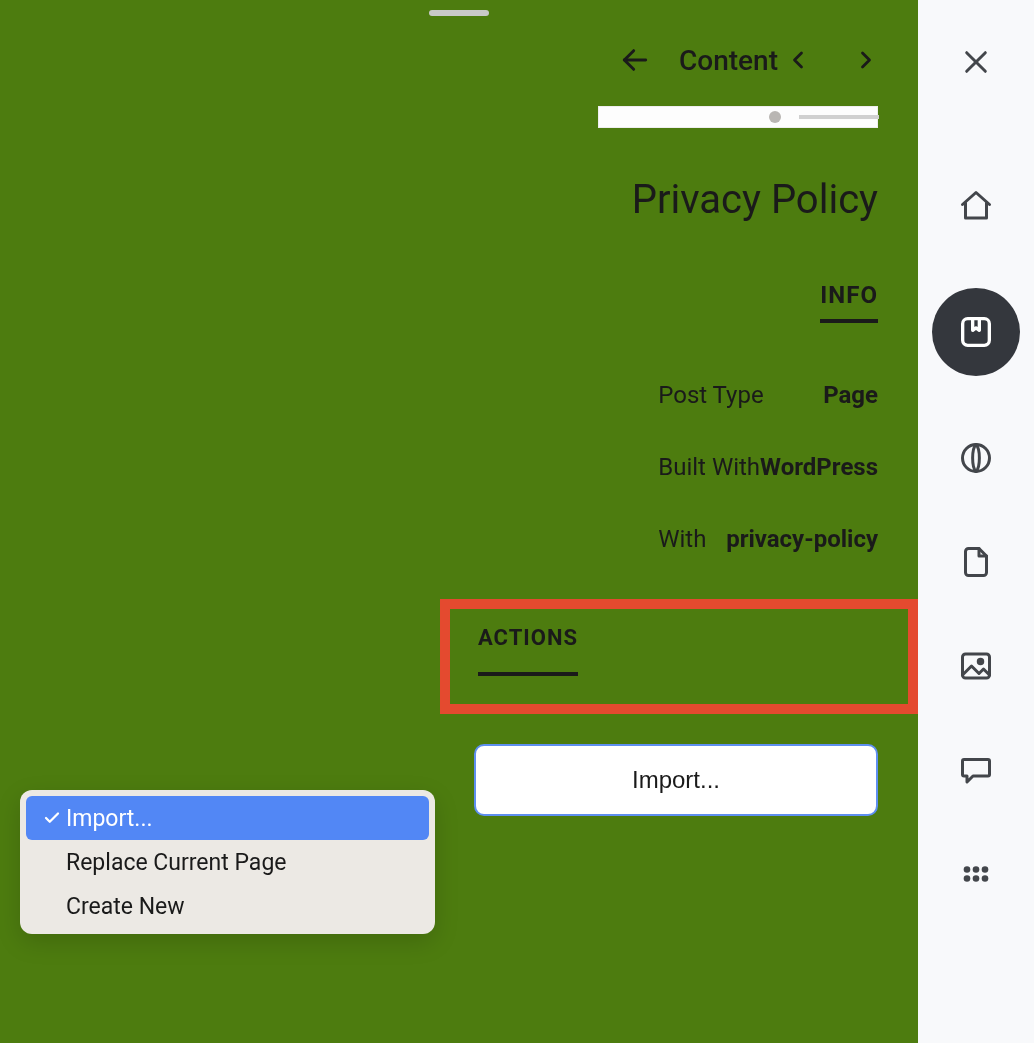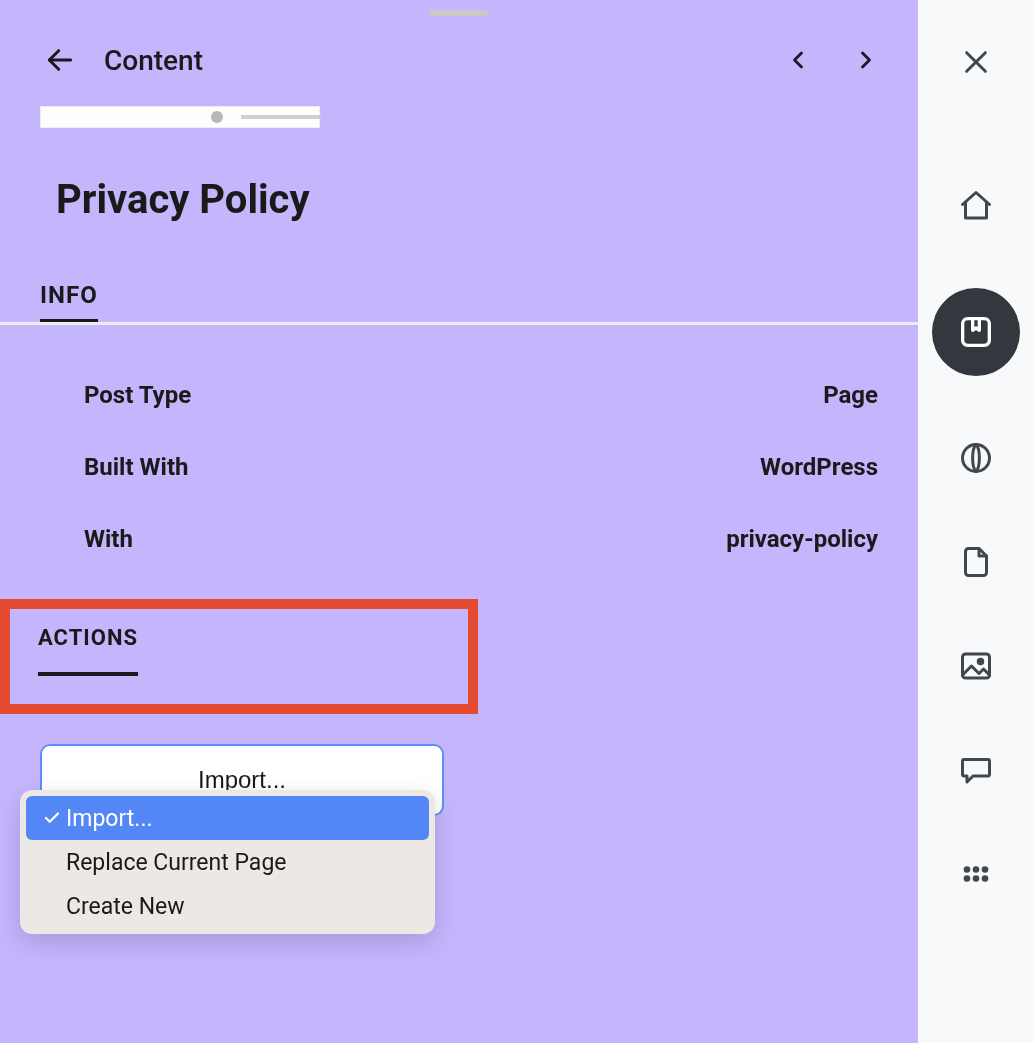--- a/index.html
+++ b/index.html
@@ -1,35 +1,35 @@
 <!DOCTYPE html>
 <html><head>
 <meta charset="utf-8">
 <style>
   * { box-sizing: border-box; margin: 0; padding: 0; }
   html, body { width: 1034px; height: 1043px; font-family: -apple-system, BlinkMacSystemFont, "Segoe UI", Roboto, sans-serif; background: #f8f9fb; color: #1a1a1a; }
   .app { display: flex; width: 100%; height: 100%; }
-  .main-panel { flex: 1; background: #c4b5fd; display: flex; flex-direction: column; position: relative; }
+  .main-panel { flex: 1; background: #4d7c0f; display: flex; flex-direction: column; position: relative; align-items: flex-end; }
   .drag-handle { position: absolute; top: 10px; left: 50%; transform: translateX(-50%); width: 60px; height: 6px; background: #c9c9c9; border-radius: 3px; }
   .header { display: flex; align-items: center; padding: 40px 32px 20px 40px; }
   .back-arrow { display: flex; align-items: center; justify-content: center; width: 40px; height: 40px; cursor: pointer; }
   .header-title { font-size: 28px; font-weight: 500; margin-left: 24px; flex: 1; }
   .nav-arrows { display: flex; gap: 28px; }
   .nav-arrow { display: flex; align-items: center; justify-content: center; width: 40px; height: 40px; cursor: pointer; }
   .thumb-area { padding: 0 40px; margin-top: 6px; }
   .thumb { width: 280px; height: 22px; border: 1px solid #eee; background: #fdfdfd; position: relative; }
   .thumb::before { content: ""; position: absolute; left: 170px; top: 4px; width: 12px; height: 12px; border-radius: 50%; background: #b9b6b3; }
   .thumb::after { content: ""; position: absolute; left: 200px; top: 8px; width: 80px; height: 4px; background: #d0d0d0; }
-  .page-title { padding: 48px 40px 10px 56px; font-size: 40px; font-weight: 700; }
+  .page-title { padding: 48px 40px 10px 56px; font-size: 40px; font-weight: 400; }
   .tab { margin: 48px 40px 0 40px; }
   .tab-label { display: inline-block; font-size: 24px; font-weight: 700; letter-spacing: 1px; padding-bottom: 10px; border-bottom: 4px solid #1a1a1a; }
   .tab-divider { height: 3px; background: #eaeef3; margin-top: -1px; }
   .info-block { padding: 34px 40px 0 40px; }
   .info-row { display: flex; justify-content: space-between; padding: 22px 0; font-size: 24px; }
-  .info-label { color: #1a1a1a; font-weight: 700; margin-left: 44px; }
+  .info-label { color: #1a1a1a; font-weight: 400; margin-left: 44px; }
   .info-value { color: #1a1a1a; font-weight: 700; }
   .highlight-box { border: 10px solid #e44a2f; margin: 24px 0 0 0; padding: 16px 28px 28px 28px; width: 478px; position: relative; }
   .actions-tab { }
   .actions-label { display: inline-block; font-size: 22px; font-weight: 700; letter-spacing: 1px; padding-bottom: 22px; border-bottom: 4px solid #1a1a1a; }
   .buttons-row { display: flex; gap: 14px; padding: 30px 40px 0 40px; align-items: flex-start; }
   .btn { flex: 1; height: 72px; border-radius: 10px; background: #f0f2f6; display: flex; align-items: center; justify-content: center; font-size: 24px; font-weight: 500; cursor: pointer; border: none; color: #1a1a1a; }
   .btn.import { position: relative; border: 2px solid #5e8ff0; background: #ffffff; width: 404px; flex: none; }
   .dropdown { position: absolute; left: 20px; top: 790px; width: 415px; background: #ece9e4; border-radius: 12px; box-shadow: 0 8px 24px rgba(0,0,0,0.15); overflow: hidden; padding: 6px; z-index: 10; }
   .dropdown-item { display: flex; align-items: center; height: 44px; padding: 0 14px; font-size: 23px; border-radius: 6px; cursor: pointer; }
   .dropdown-item.selected { background: #5287f5; color: #ffffff; }

